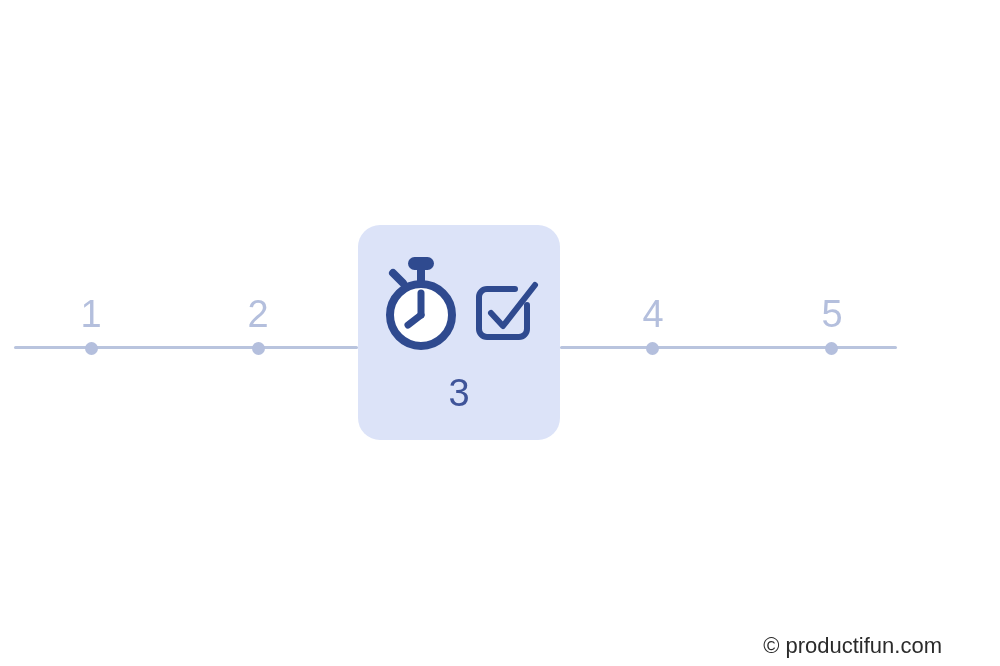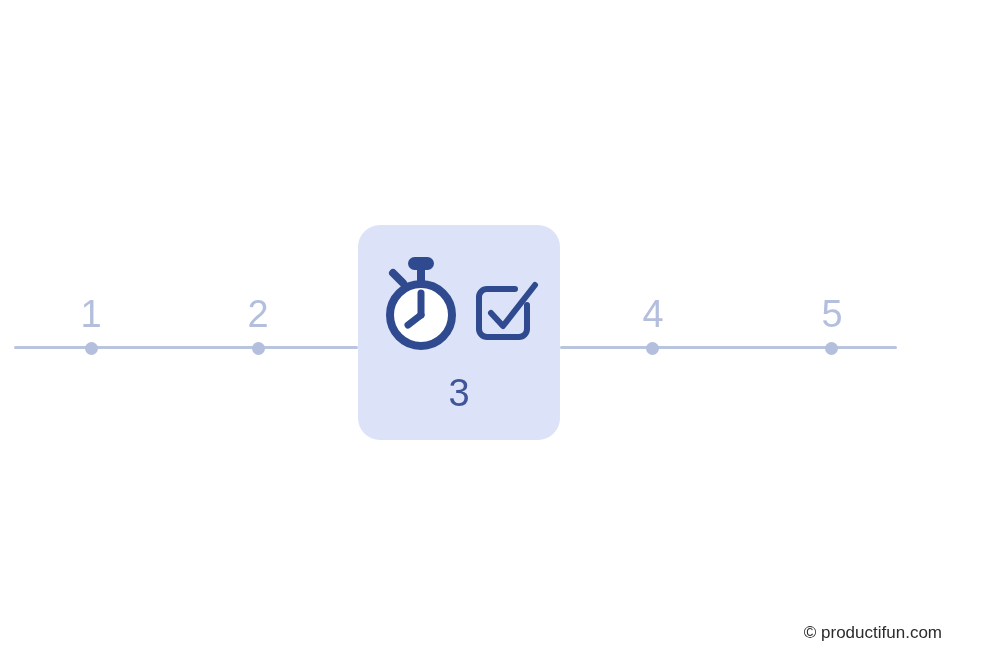--- a/index.html
+++ b/index.html
@@ -100,22 +100,22 @@
     color: #3f5499;
     line-height: 44px;
     font-family: "Liberation Sans", sans-serif;
     user-select: none;
   }
 
   
   .watermark {
     position: absolute;
     right: 58px;
-    bottom: 23px;
-    font-size: 17px;
+    bottom: 7px;
+    font-size: 22px;
     color: #2b2b2b;
     font-family: "Liberation Sans", sans-serif;
     white-space: nowrap;
     user-select: none;
   }
 </style>
 </head>
 <body>
 
 <div class="stage">

